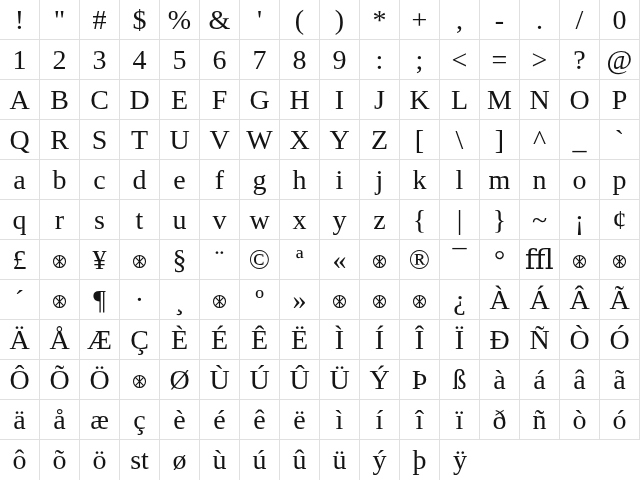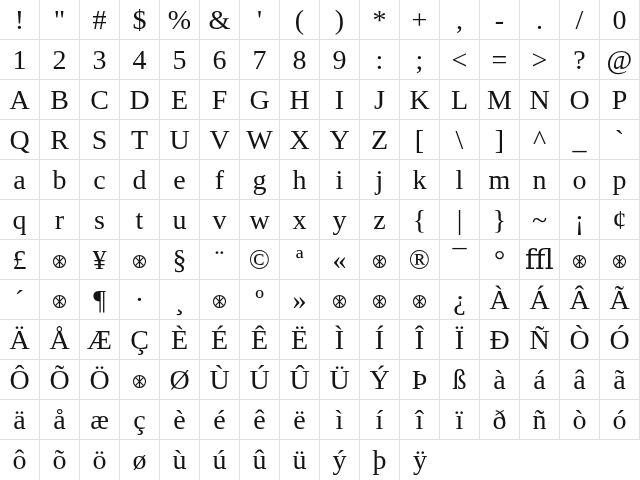--- a/index.html
+++ b/index.html
@@ -265,20 +265,21 @@
     <div class="cell b-right b-bottom"><span>í</span></div>
     <div class="cell b-right b-bottom"><span>î</span></div>
     <div class="cell b-right b-bottom"><span>ï</span></div>
     <div class="cell b-right b-bottom"><span>ð</span></div>
     <div class="cell b-right b-bottom"><span>ñ</span></div>
     <div class="cell b-right b-bottom"><span>ò</span></div>
     <div class="cell b-right b-bottom"><span>ó</span></div>
     <div class="cell b-right"><span>ô</span></div>
     <div class="cell b-right"><span>õ</span></div>
     <div class="cell b-right"><span>ö</span></div>
+    <div class="cell b-right"><span>st</span></div>
     <div class="cell b-right"><span>ø</span></div>
     <div class="cell b-right"><span>ù</span></div>
     <div class="cell b-right"><span>ú</span></div>
     <div class="cell b-right"><span>û</span></div>
     <div class="cell b-right"><span>ü</span></div>
     <div class="cell b-right"><span>ý</span></div>
     <div class="cell b-right"><span>þ</span></div>
     <div class="cell"><span>ÿ</span></div>
     <div class="cell"></div>
     <div class="cell"></div>

